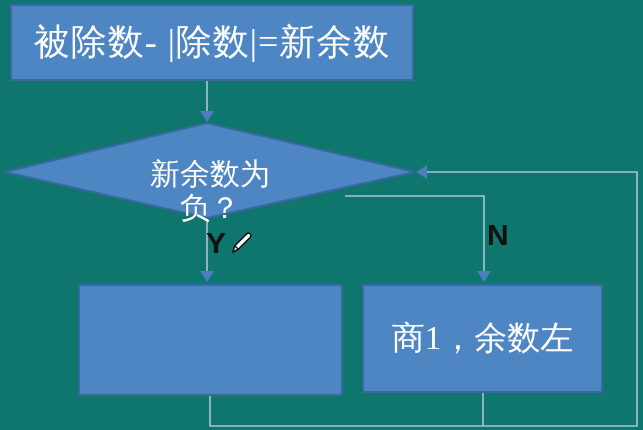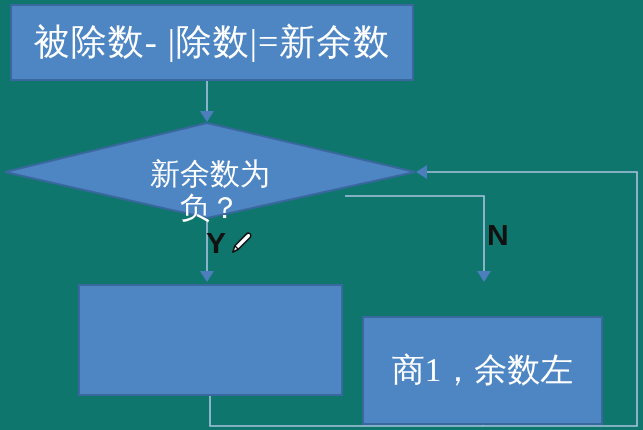--- a/index.html
+++ b/index.html
@@ -45,21 +45,20 @@
     left: 78px; top: 284px;
     width: 265px; height: 112px;
     font-size: 33px;
     line-height: 41px;
   }
   .node-no {
     left: 362px; top: 284px;
     width: 241px; height: 109px;
     font-size: 33px;
     line-height: 41px;
-    margin-top: 32px;
   }
   .diamond-text {
     position: absolute;
     left: 85px; top: 133px;
     width: 250px;
     z-index: 3;
     color: #ffffff;
     text-align: center;
     font-family: "Liberation Serif", serif;
     font-size: 30px;

